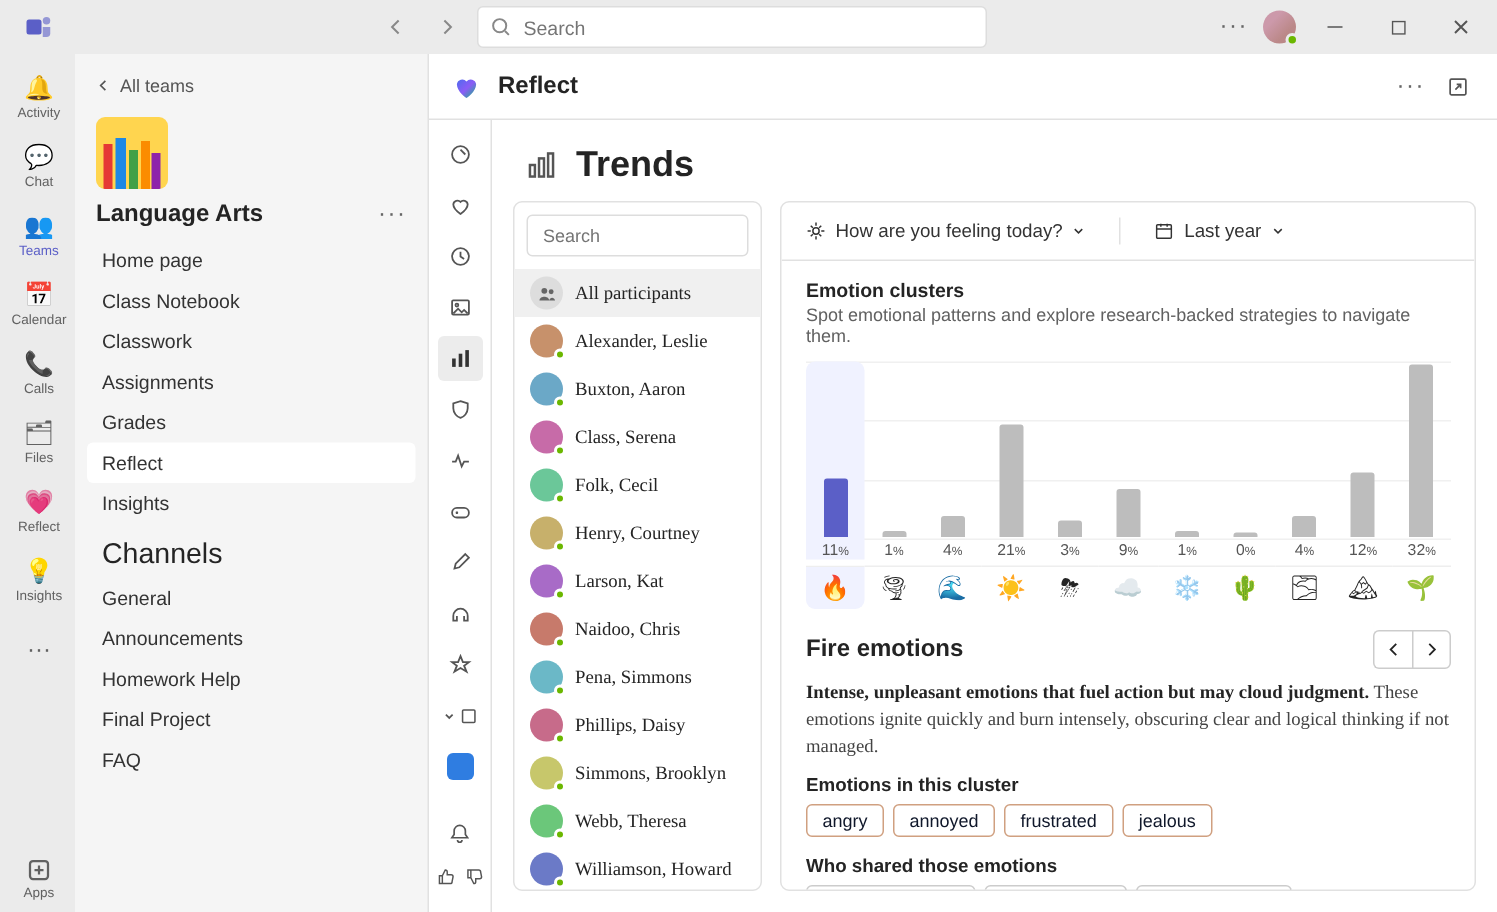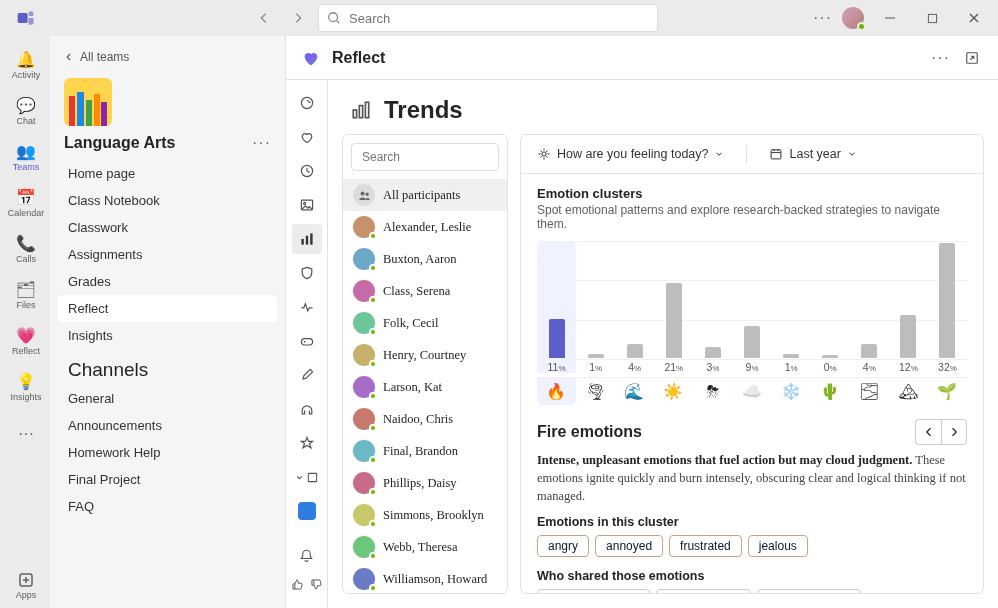--- a/index.html
+++ b/index.html
@@ -456,21 +456,21 @@
                 <div class="ppl-item">
                   <span class="ppl-av" style="background:hsl(10,45%,60%)">
                     <span class="presence"></span>
                   </span>
                   <span>Naidoo, Chris</span>
                 </div>
                 <div class="ppl-item">
                   <span class="ppl-av" style="background:hsl(190,45%,60%)">
                     <span class="presence"></span>
                   </span>
-                  <span>Final, Brandon</span>
+                  <span>Pena, Simmons</span>
                 </div>
                 <div class="ppl-item">
                   <span class="ppl-av" style="background:hsl(340,45%,60%)">
                     <span class="presence"></span>
                   </span>
                   <span>Phillips, Daisy</span>
                 </div>
                 <div class="ppl-item">
                   <span class="ppl-av" style="background:hsl(60,45%,60%)">
                     <span class="presence"></span>

